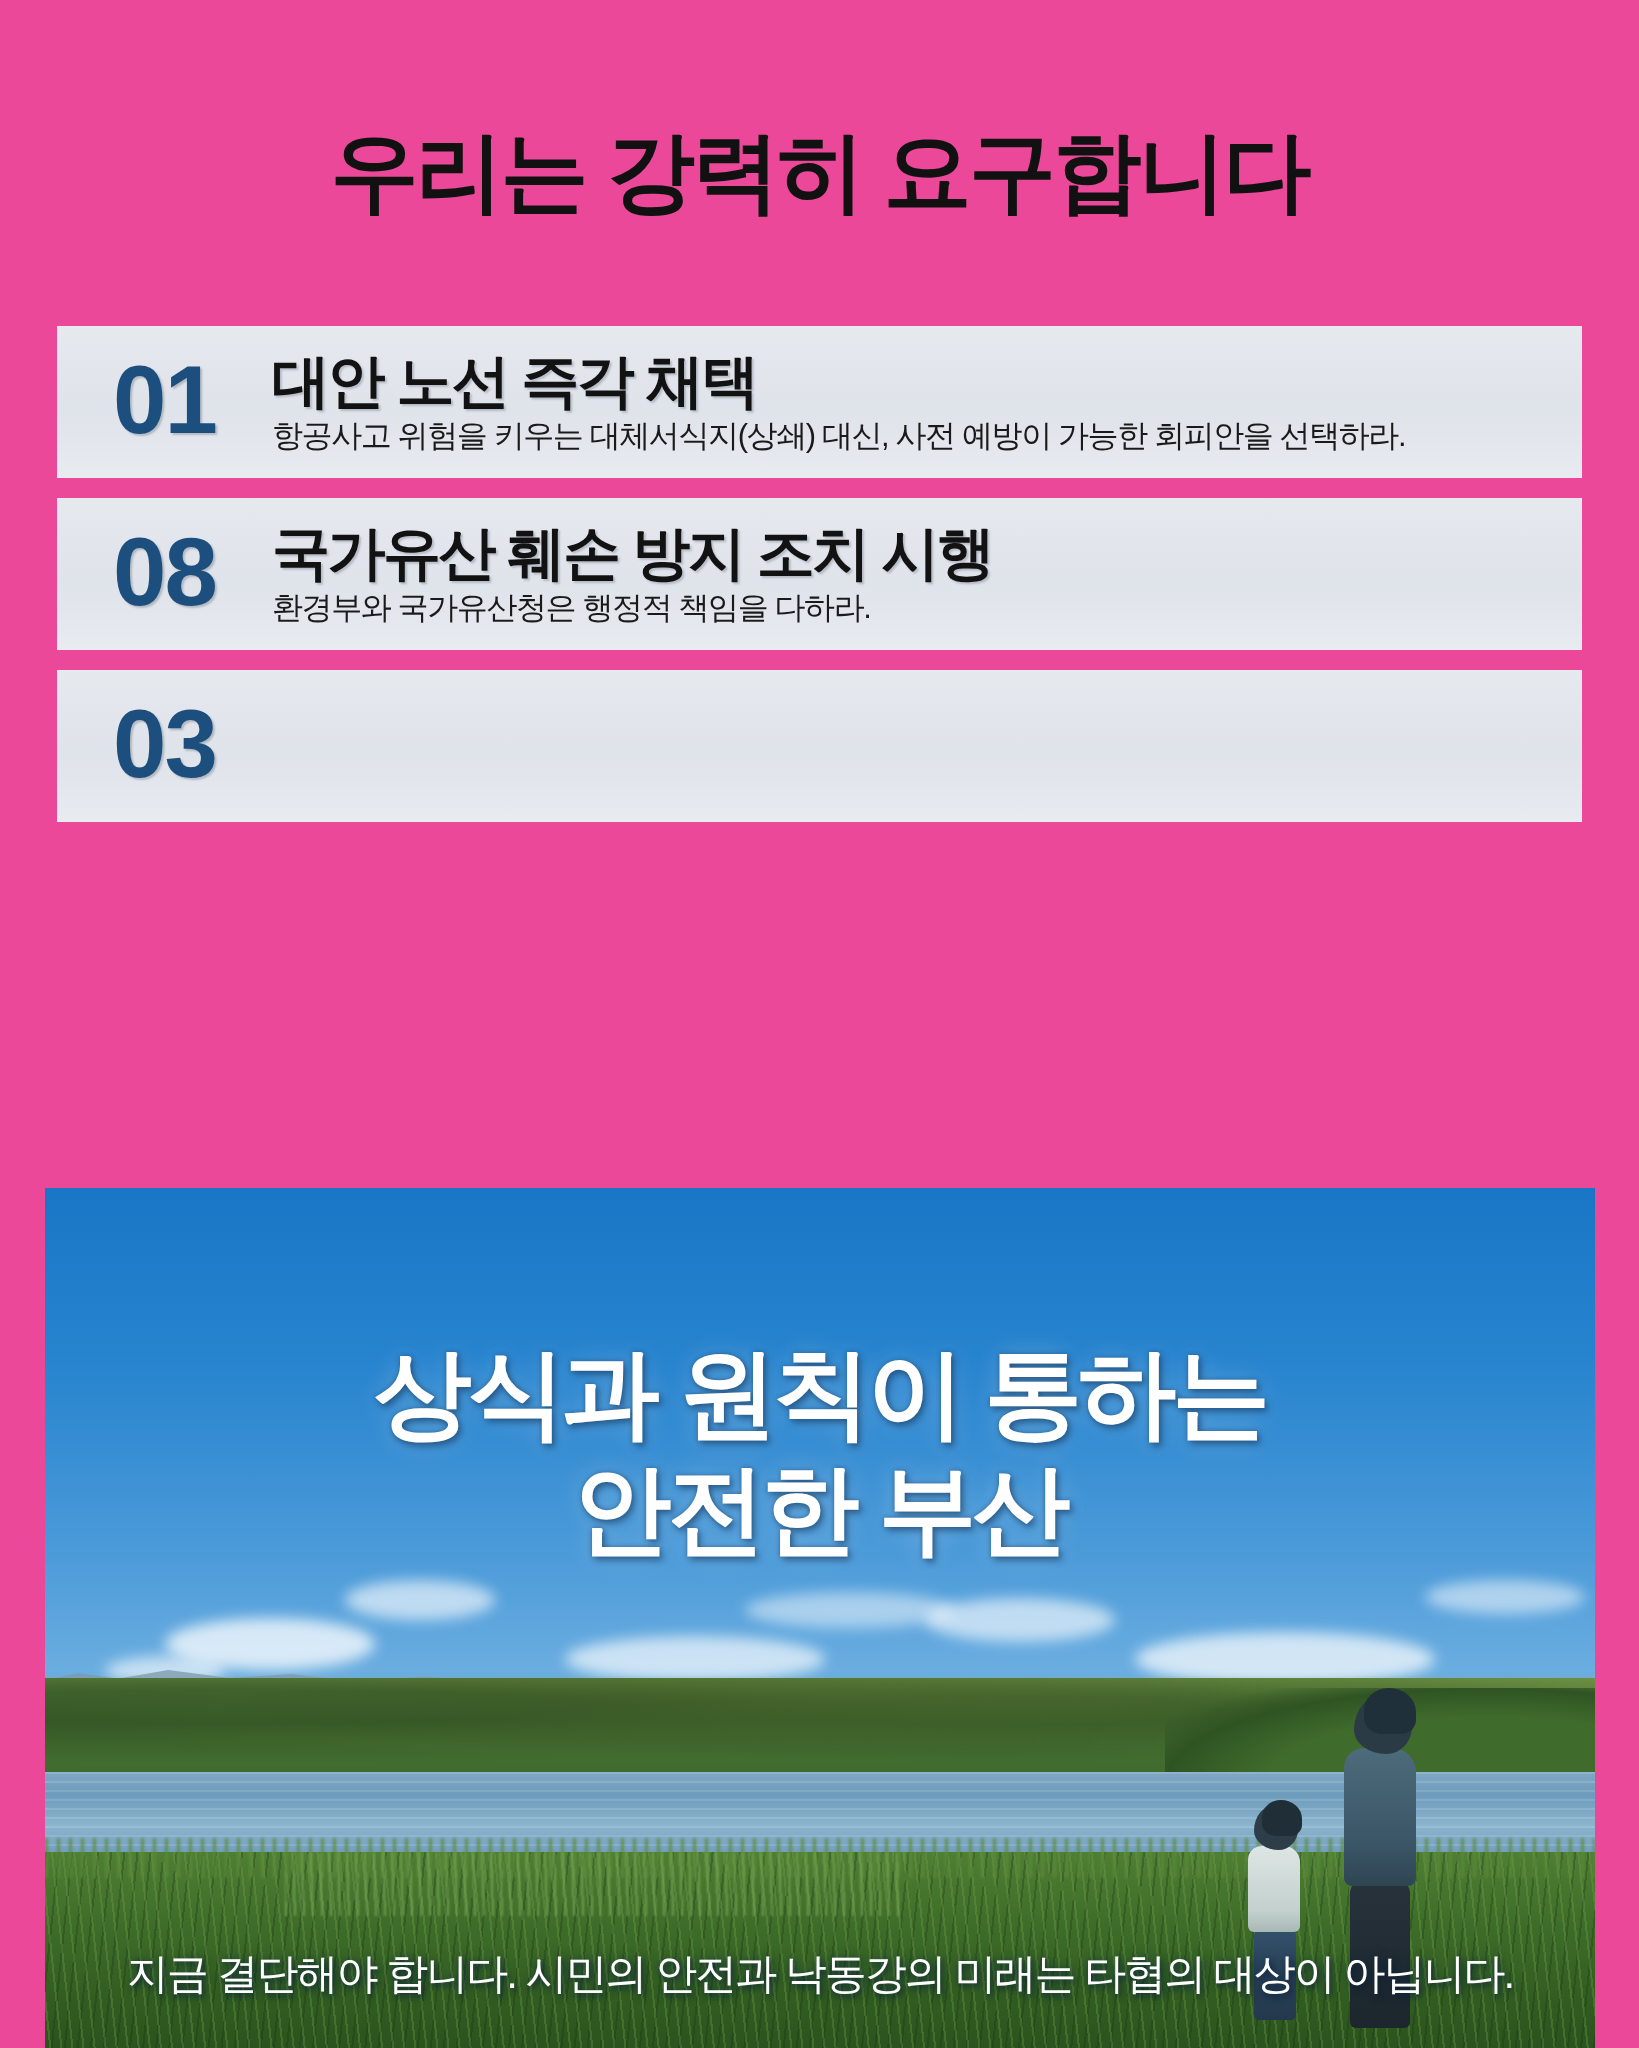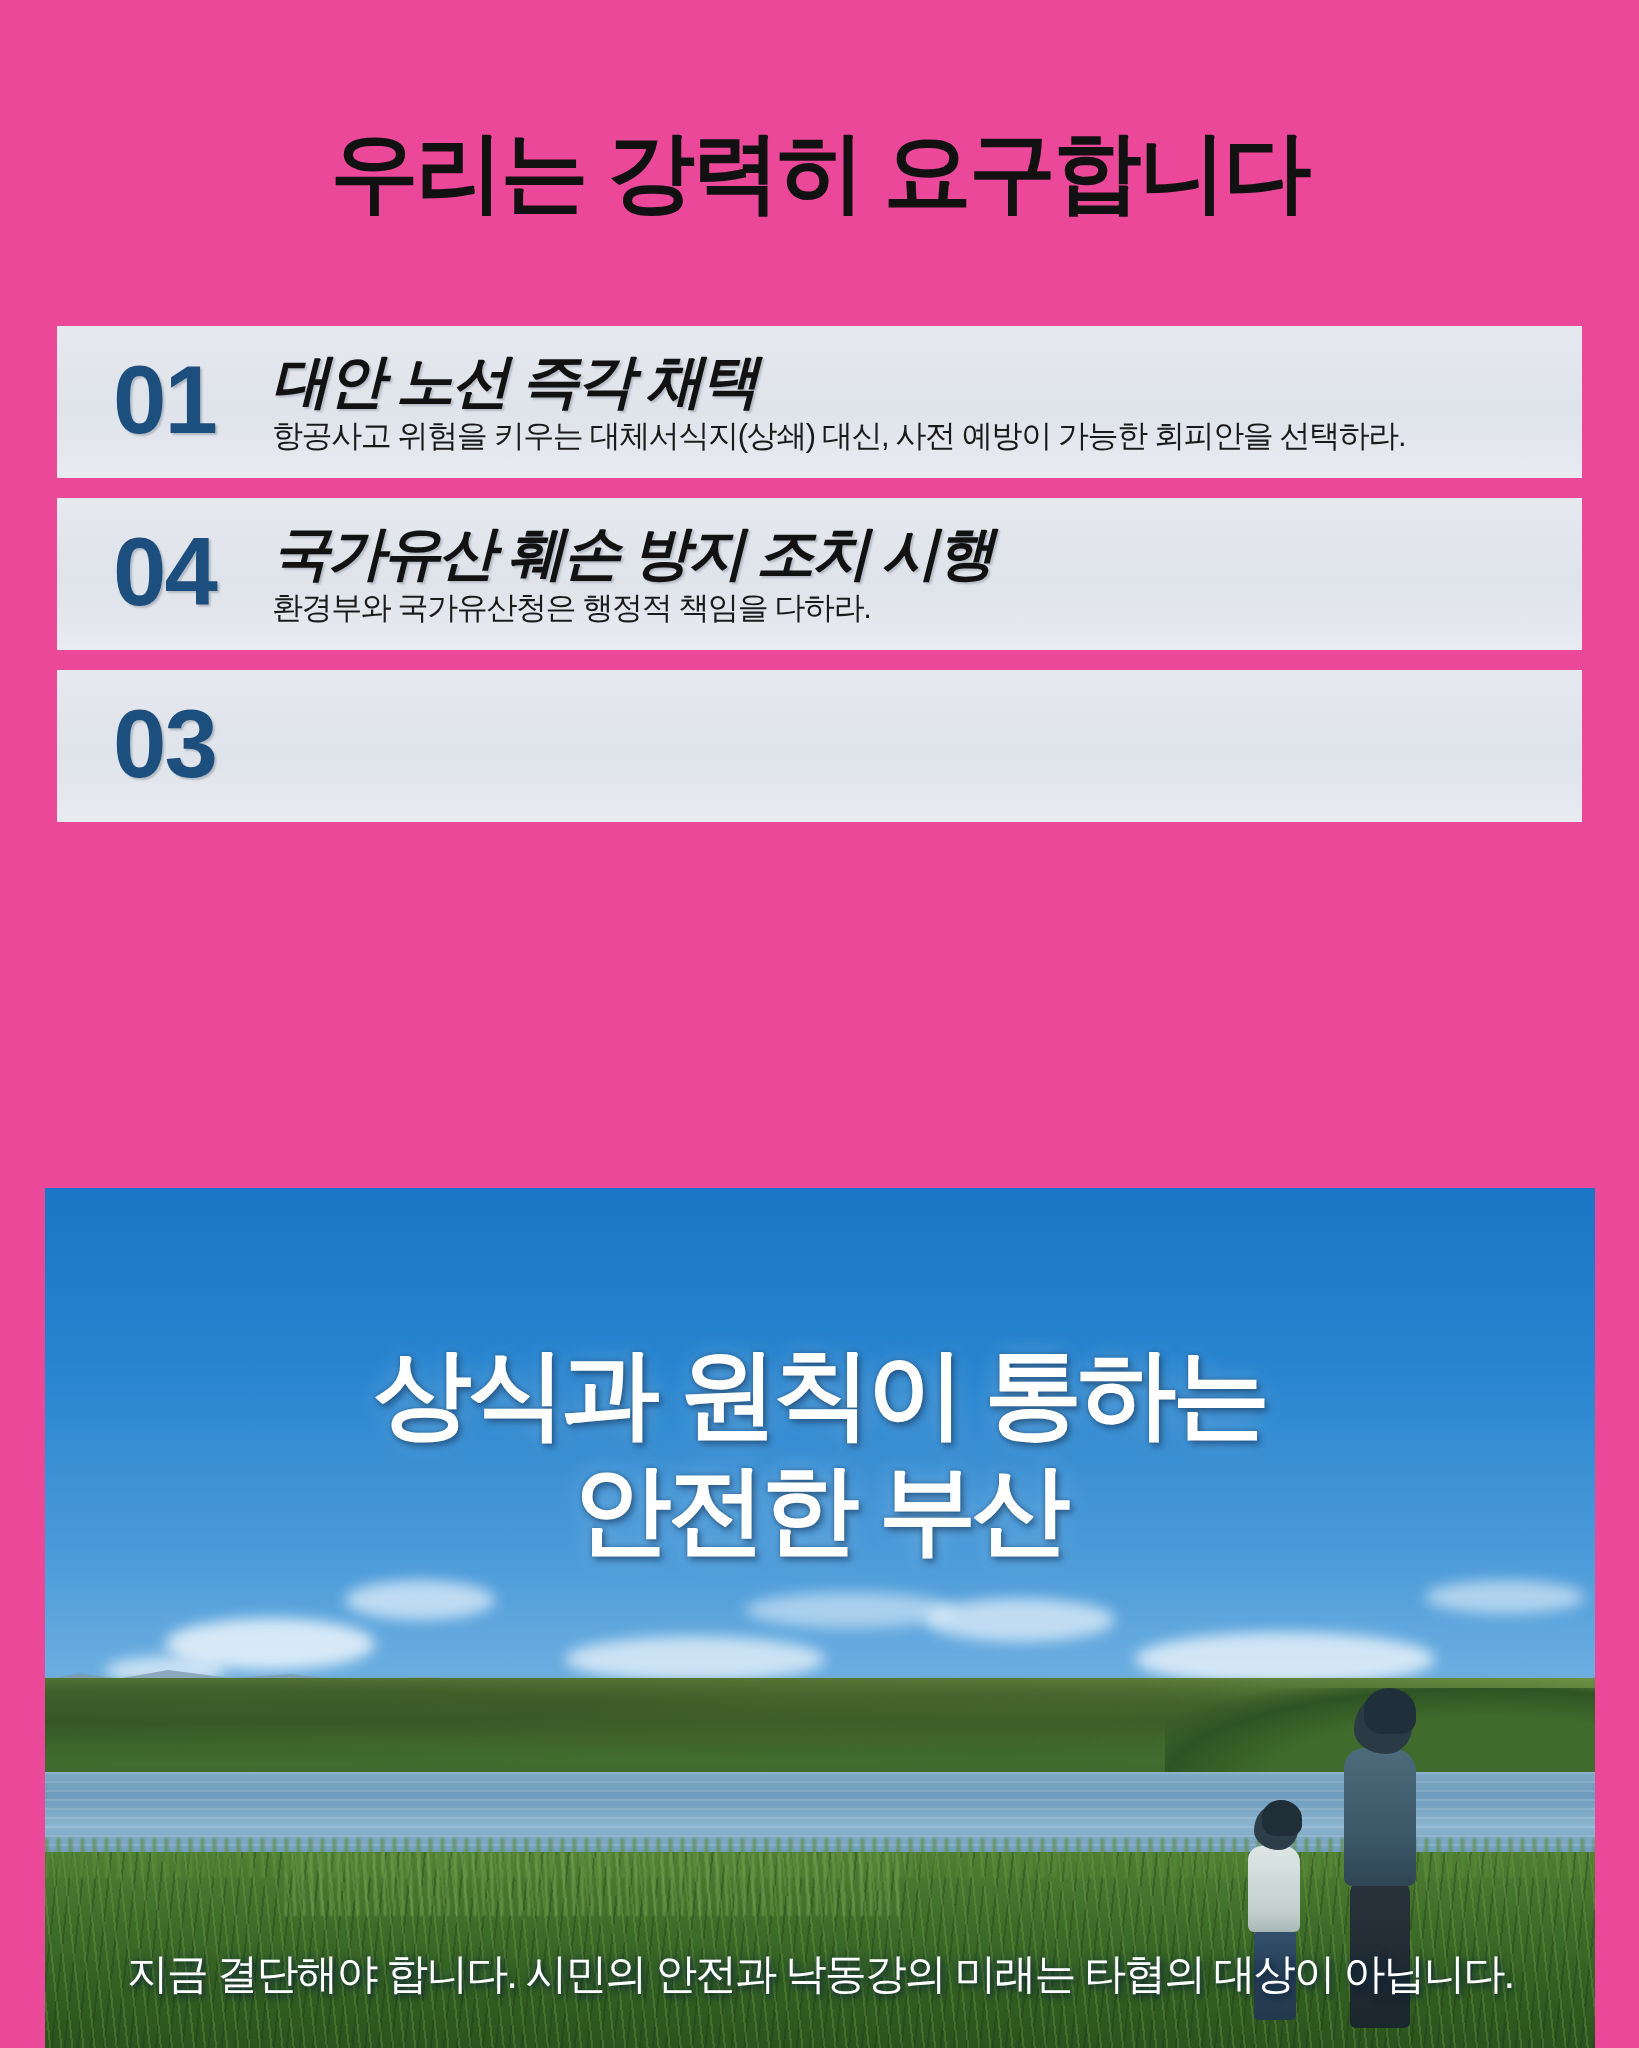--- a/index.html
+++ b/index.html
@@ -75,21 +75,20 @@
 
   .demand-heading {
     font-size: 58px;
     font-weight: 900;
     letter-spacing: -2.5px;
     line-height: 1.05;
     color: #121212;
     text-shadow: 2px 2px 2px rgba(130,140,155,0.45);
     margin-bottom: 6px;
     white-space: nowrap;
-    font-style: italic;
   }
 
   .demand-sub {
     font-size: 31px;
     font-weight: 400;
     letter-spacing: -1.4px;
     line-height: 1.15;
     color: #1a1a1a;
     white-space: nowrap;
   }
@@ -302,21 +301,21 @@
 
     <div class="demand-block">
       <div class="demand-num">01</div>
       <div class="demand-body">
         <div class="demand-heading">대안 노선 즉각 채택</div>
         <div class="demand-sub">항공사고 위험을 키우는 대체서식지(상쇄) 대신, 사전 예방이 가능한 회피안을 선택하라.</div>
       </div>
     </div>
 
     <div class="demand-block">
-      <div class="demand-num">04</div>
+      <div class="demand-num">08</div>
       <div class="demand-body">
         <div class="demand-heading">국가유산 훼손 방지 조치 시행</div>
         <div class="demand-sub">환경부와 국가유산청은 행정적 책임을 다하라.</div>
       </div>
     </div>
 
     <div class="demand-block">
       <div class="demand-num">03</div>
     </div>
 

